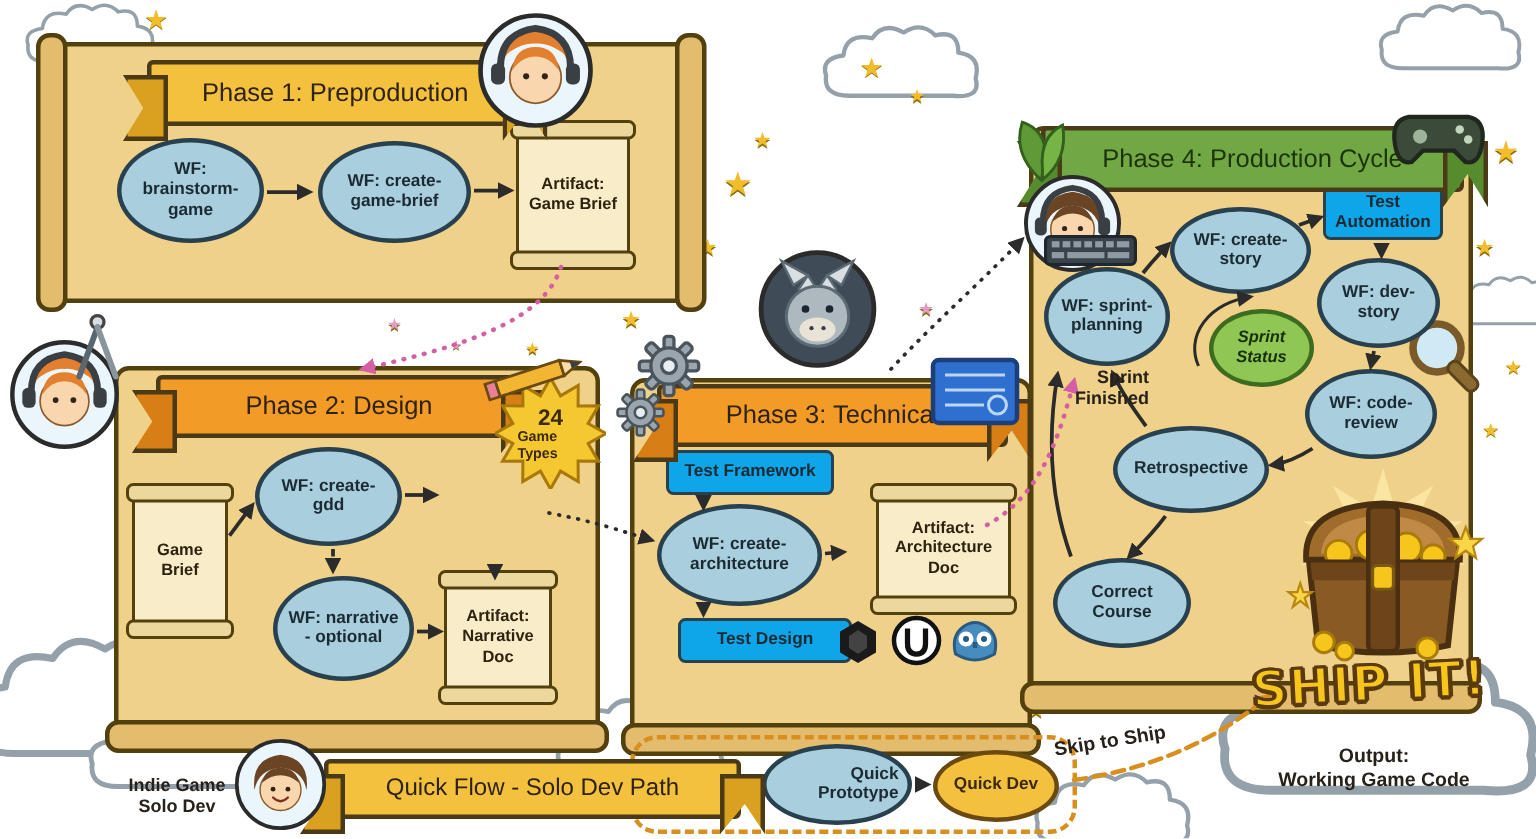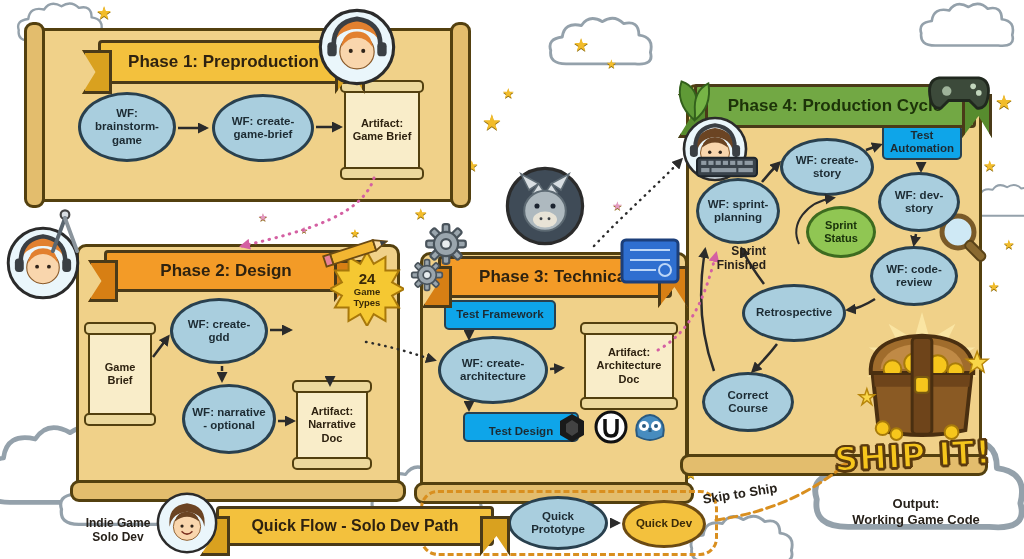--- a/index.html
+++ b/index.html
@@ -6,21 +6,21 @@
   #canvas{position:relative;width:1024px;height:559px;background:#ffffff;overflow:hidden;
           font-family:"Liberation Sans",sans-serif;}
   .panel{position:absolute;background:#f0d189;border:3.5px solid #53400f;border-radius:10px;z-index:1;}
   .roll-b::after{content:"";position:absolute;left:-9px;right:-9px;bottom:-11px;height:16px;
     background:#e3bd6d;border:3px solid #53400f;border-radius:9px;}
   .roll-v::before{content:"";position:absolute;top:-9px;bottom:-9px;left:-11px;width:15px;
     background:#e3bd6d;border:3px solid #53400f;border-radius:9px;}
   .roll-v::after{content:"";position:absolute;top:-9px;bottom:-9px;right:-11px;width:15px;
     background:#e3bd6d;border:3px solid #53400f;border-radius:9px;}
   .banner{position:absolute;display:flex;align-items:center;justify-content:center;text-align:center;
-    font-weight:bold;color:#2e2210;border:3px solid #4a3a18;border-radius:4px;z-index:3;}
+    font-weight:normal;color:#2e2210;border:3px solid #4a3a18;border-radius:4px;z-index:3;}
   .banner::before,.banner::after{content:"";position:absolute;top:7px;width:24px;height:100%;z-index:-1;
     border:3px solid #4a3a18;}
   .banner::before{left:-19px;clip-path:polygon(0 0,100% 0,100% 100%,0 100%,45% 50%);}
   .banner::after{right:-19px;clip-path:polygon(0 0,100% 0,100% 100%,55% 50%,0 100%);}
   .b-yellow{background:#f3c13d;} .b-yellow::before,.b-yellow::after{background:#d9a11f;}
   .b-orange{background:#f39b27;} .b-orange::before,.b-orange::after{background:#d77f14;}
   .b-green{background:#72a844;color:#1d3309;} .b-green::before,.b-green::after{background:#578c2e;}
   .node{position:absolute;display:flex;align-items:center;justify-content:center;text-align:center;
     background:#a9cede;border:3px solid #29404e;border-radius:50%;font-weight:700;font-size:11.5px;
     color:#1c2b33;padding:6px;box-sizing:border-box;z-index:2;line-height:1.15;}
@@ -140,36 +140,36 @@
     <span>WF: narrative - optional</span>
     </div>
   <div class="scroll" style="left:296px;top:386px;width:72px;height:78px;">
     <span>Artifact: Narrative Doc</span>
     </div>
 
   <div class="icon" style="left:330px;top:252px;width:74px;height:74px;">
     <svg width="74" height="74" viewBox="0 0 74 74">
       <polygon points="74,37 62.1,43.7 69,55.5 55.4,55.4 55.5,69 43.7,62.1 37,74 30.3,62.1 18.5,69 18.6,55.4 5,55.5 11.9,43.7 0,37 11.9,30.3 5,18.5 18.6,18.6 18.5,5 30.3,11.9 37,0 43.7,11.9 55.5,5 55.4,18.6 69,18.5 62.1,30.3" fill="#f5c832" stroke="#a8780a" stroke-width="2"></polygon>
     </svg>
-    <div style="position:absolute;inset:0;display:flex;flex-direction:column;align-items:center;justify-content:center;text-align:center;">
+    <div style="position:absolute;inset:0;display:flex;flex-direction:column;align-items:center;justify-content:center;text-align:left;">
       <span style="font-size:15px;font-weight:800;color:#3a2a08;">24</span>
       <span style="font-size:9.5px;font-weight:700;color:#3a2a08;width:44px;line-height:1.1;">Game Types</span>
     </div>
   </div>
 
   <div class="rnode" style="left:444px;top:300px;width:112px;height:30px;">
     <span>Test Framework</span>
     </div>
   <div class="node" style="left:438px;top:336px;width:110px;height:68px;">
     <span>WF: create-architecture</span>
     </div>
   <div class="scroll" style="left:566px;top:328px;width:90px;height:76px;margin-left:18px;">
     <span>Artifact: Architecture Doc</span>
     </div>
-  <div class="rnode" style="left:463px;top:412px;width:116px;height:30px;align-items:flex-end;">
+  <div class="rnode" style="left:452px;top:412px;width:116px;height:30px;">
     <span>Test Design</span>
     </div>
 
   <svg class="icon" style="left:556px;top:412px;" width="32" height="32" viewBox="0 0 32 32">
     <polygon points="16,2 28,9 28,23 16,30 4,23 4,9" fill="#1a1a1a"></polygon>
     <polygon points="16,8 22,12 22,20 16,24 10,20 10,12" fill="#ffffff" opacity="0.18"></polygon>
     </svg>
   <svg class="icon" style="left:594px;top:410px;" width="34" height="34" viewBox="0 0 34 34">
     <circle cx="17" cy="17" r="15" fill="#ffffff" stroke="#111111" stroke-width="3"></circle>
     <path d="M11,9 V19 Q11,26 17,26 Q23,26 23,19 V9" fill="none" stroke="#111111" stroke-width="3.5"></path>
@@ -193,36 +193,36 @@
     </div>
   <div class="rnode" style="left:882px;top:124px;width:80px;height:36px;">
     <span>Test Automation</span>
     </div>
   <div class="node" style="left:696px;top:178px;width:84px;height:66px;">
     <span>WF: sprint-planning</span>
     </div>
   <div class="node" style="left:878px;top:172px;width:82px;height:60px;">
     <span>WF: dev-story</span>
     </div>
-  <div class="node node-green" style="left:806px;top:206px;width:70px;height:52px;font-size:11px;">
+  <div class="node node-green" style="left:806px;top:206px;width:70px;height:52px;font-size:11px;font-style:italic;">
     <span>Sprint Status</span>
     </div>
   <div class="node" style="left:870px;top:246px;width:88px;height:60px;">
     <span>WF: code-review</span>
     </div>
   <div class="lbl" style="left:700px;top:244px;width:66px;font-size:12px;text-align:right;">
     <span>Sprint Finished</span></div>
   <div class="node" style="left:702px;top:372px;width:92px;height:60px;">
     <span>Correct Course</span>
     </div>
   <div class="node" style="left:742px;top:284px;width:104px;height:58px;">
     <span>Retrospective</span>
     </div>
 
-  <div class="node" style="left:508px;top:496px;width:100px;height:54px;">
+  <div class="node" style="left:508px;top:496px;width:100px;height:54px;text-align:right;">
     <span>Quick Prototype</span>
     </div>
   <div class="node node-yellow" style="left:622px;top:500px;width:84px;height:48px;justify-content:center;">
     <span>Quick Dev</span>
     </div>
   <div class="lbl" style="left:698px;top:486px;width:84px;font-size:13px;transform:rotate(-9deg);">
     <span>Skip to Ship</span></div>
   <div class="lbl" style="left:80px;top:516px;width:76px;font-size:12px;">
     <div>Indie Game</div>
     <div>Solo Dev</div>

